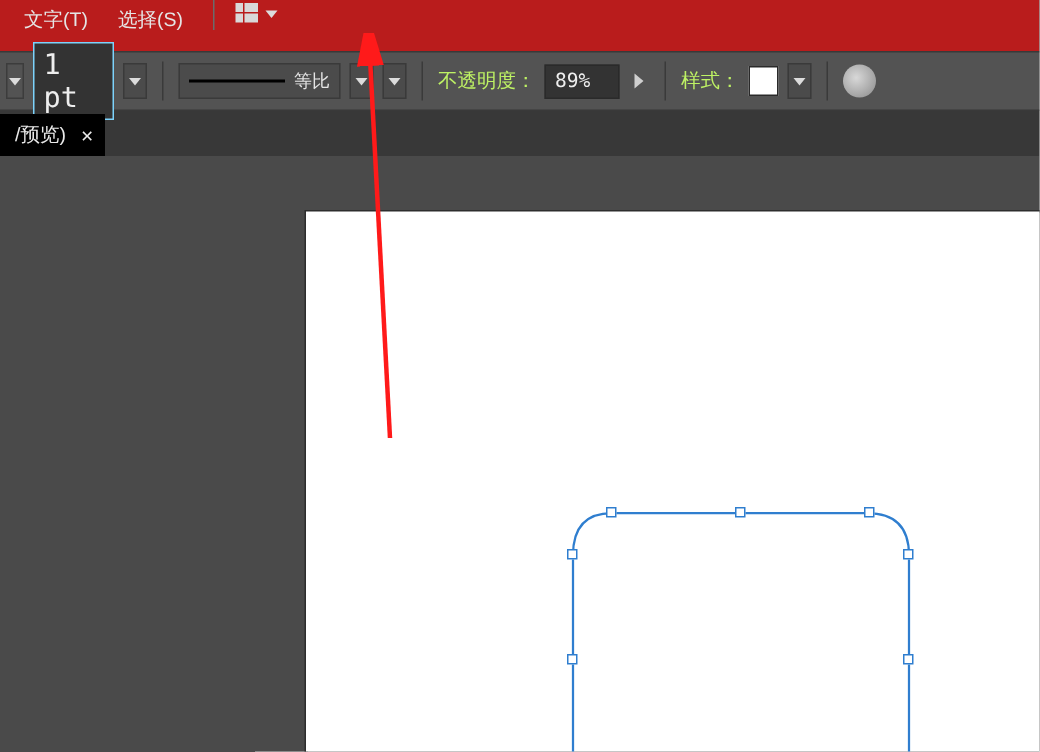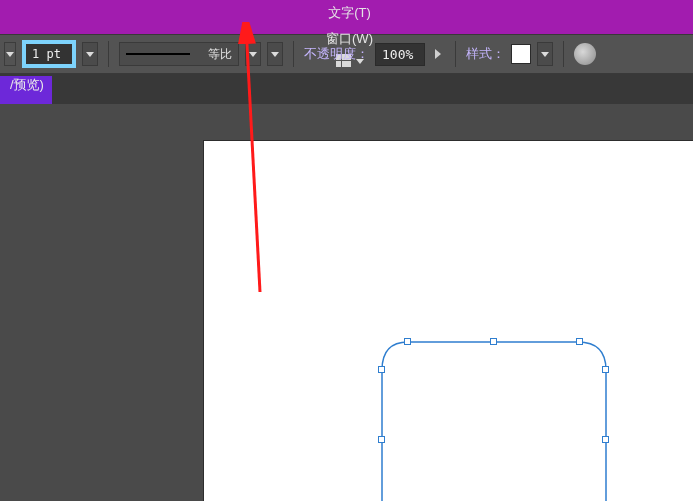--- a/index.html
+++ b/index.html
@@ -8,25 +8,24 @@
     height: 501px;
     background: #4a4a4a;
     font-family: "Microsoft YaHei", Arial, sans-serif;
     font-size: 12px;
     color: #e5e5e5;
     overflow: hidden;
     position: relative;
   }
   .menubar {
     height: 34px;
-    background: #a21caf;
-    display: flex;
-    align-items: center;
+    background: #b91c1c;
+    display: flex;
+    align-items: flex-start;
     padding-left: 6px;
-    flex-direction: column;
   }
   .menu-item {
     padding: 4px 10px;
     cursor: pointer;
     font-size: 13px;
   }
   .menu-sep {
     width: 1px;
     height: 20px;
     background: #6b6b6b;
@@ -63,48 +62,48 @@
     padding-left: 4px;
     gap: 6px;
   }
   .ob-chev-box {
     width: 12px; height: 24px;
     border: 1px solid #3c3c3c;
     display: flex; align-items: center; justify-content: center;
   }
   .stroke-weight {
     background: #333;
-    border: 4px solid #7dd3fc;
+    border: 1px solid #7dd3fc;
     color: #eee;
     font-family: monospace;
-    font-size: 12px;
+    font-size: 19px;
     padding: 3px 6px;
     width: 54px;
   }
   .dd-btn {
     width: 16px; height: 24px;
     background: #4b4b4b;
     border: 1px solid #3a3a3a;
     display: flex; align-items: center; justify-content: center;
   }
   .line-preview {
     width: 64px; height: 2px; background: #000;
     display: inline-block;
   }
   .profile-box {
     background: #4b4b4b;
     border: 1px solid #3a3a3a;
     height: 24px;
     display: flex; align-items: center;
     padding: 0 6px;
-    gap: 18px;
+    gap: 6px;
     min-width: 108px;
     justify-content: space-between;
   }
-  .label { color: #c4b5fd; font-size: 13px; }
+  .label { color: #bef264; font-size: 13px; }
   .sep-v { width:1px; height:26px; background:#3a3a3a; margin:0 4px; }
   .opacity-input {
     background: #333;
     border: 1px solid #2a2a2a;
     color: #eee;
     font-family: monospace;
     font-size: 13px;
     padding: 3px 6px;
     width: 50px;
   }
@@ -118,28 +117,27 @@
     background: radial-gradient(circle at 40% 40%, #d8d8d8, #8a8a8a);
   }
 
   .tab-strip {
     height: 30px;
     background: #383838;
     display: flex;
     align-items: flex-end;
   }
   .tab {
-    background: #6d28d9;
+    background: #000000;
     height: 28px;
     display: flex; align-items: center;
     padding: 0 8px 0 10px;
     gap: 10px;
     color: #eaeaea;
     font-size: 13px;
-    flex-direction: column;
   }
   .tab-close { font-size: 14px; color: #eaeaea; cursor: pointer; }
 
   .dark-area {
     position: absolute;
     top: 104px; left: 0; right: 0; bottom: 0;
     background: #4a4a4a;
   }
   .canvas {
     position: absolute;
@@ -167,21 +165,21 @@
     width: 7px; height: 7px;
     background: #fff;
     border: 1px solid #2f7ecf;
   }
 </style>
 </head>
 <body>
 
 <div class="menubar">
   <div class="menu-item">文字(T)</div>
-  <div class="menu-item">窗口(W)</div>
+  <div class="menu-item">选择(S)</div>
   <div class="menu-sep"></div>
   <div class="panel-icon">
     <div class="panel-glyph">
       <div></div>
         <div></div>
         <div></div>
         <div></div>
     </div>
     <div class="chev"></div>
   </div>
@@ -206,21 +204,21 @@
     <div class="chev"></div>
   </div>
 
   <div class="dd-btn">
     <div class="chev"></div>
   </div>
 
   <div class="sep-v"></div>
 
   <span class="label">不透明度：</span>
-  <div class="opacity-input">100%</div>
+  <div class="opacity-input">89%</div>
   <div class="nav-btn">
     <div class="tri-r"></div>
   </div>
 
   <div class="sep-v"></div>
 
   <span class="label">样式：</span>
   <div class="style-swatch"></div>
   <div class="dd-btn">
     <div class="chev"></div>

